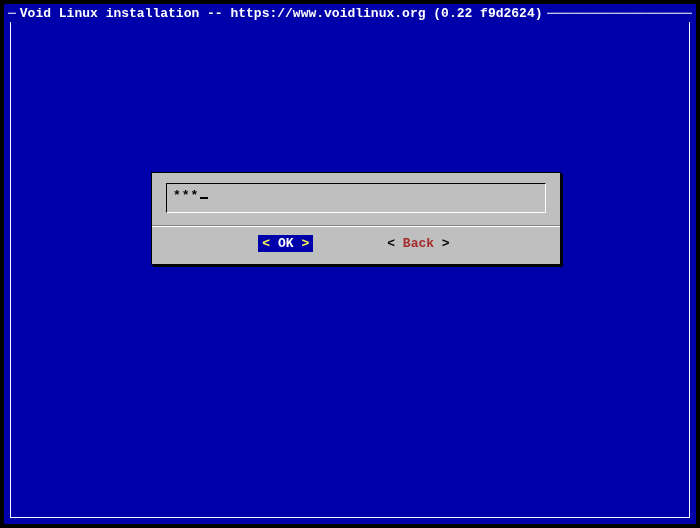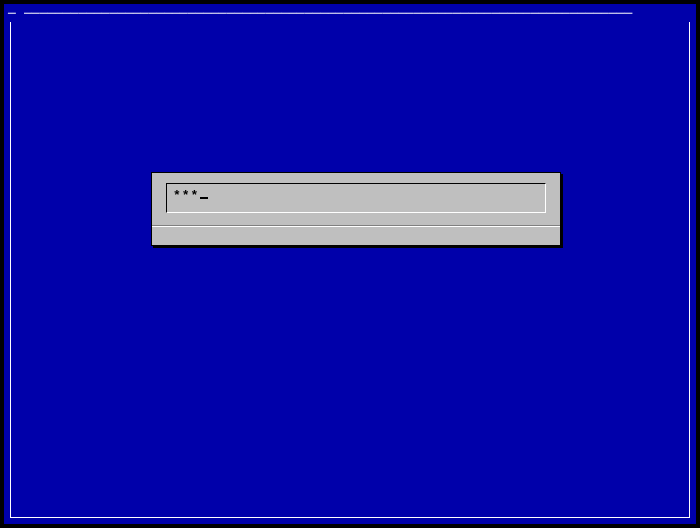--- a/index.html
+++ b/index.html
@@ -134,25 +134,30 @@
     .btn-back .hotkey {
       color: #a52a2a;
     }
   </style>
 </head>
 <body>
 
 <div class="screen">
   <div class="title-bar">
     <span class="dash-fill">─</span>
+    <span class="title-text">Void Linux installation -- https://www.voidlinux.org (0.22 f9d2624)</span>
     <span class="dash-rest">──────────────────────────────────────────────────────────────────────────────</span>
   </div>
   <div class="frame-border"></div>
 
   <div class="dialog-wrap">
     <div class="dialog">
       <div class="input-row">
         <span class="input-text">***</span><span class="cursor"></span>
       </div>
       <div class="sep"></div>
+      <div class="buttons">
+        <span class="btn btn-ok"><span class="arrow">&lt;</span> <span>OK</span> <span class="arrow">&gt;</span></span>
+        <span class="btn btn-back"><span class="bracket">&lt;</span> <span class="hotkey">B</span><span>ack</span> <span class="bracket">&gt;</span></span>
+      </div>
     </div>
   </div>
 </div>
 
 </body></html>

